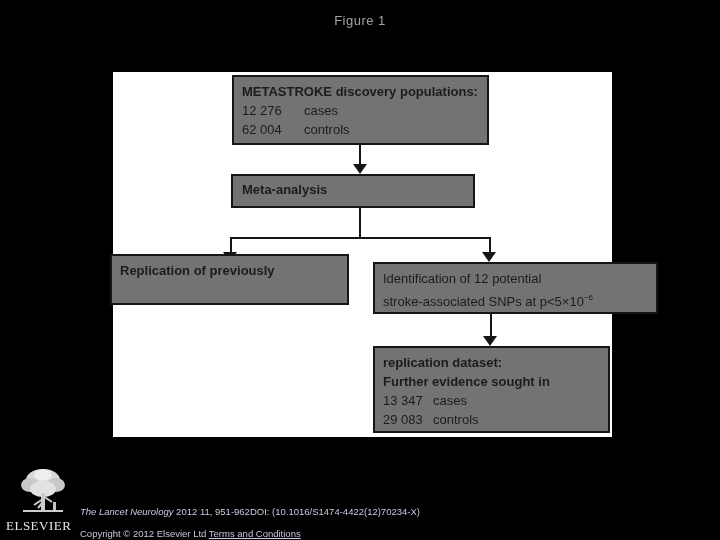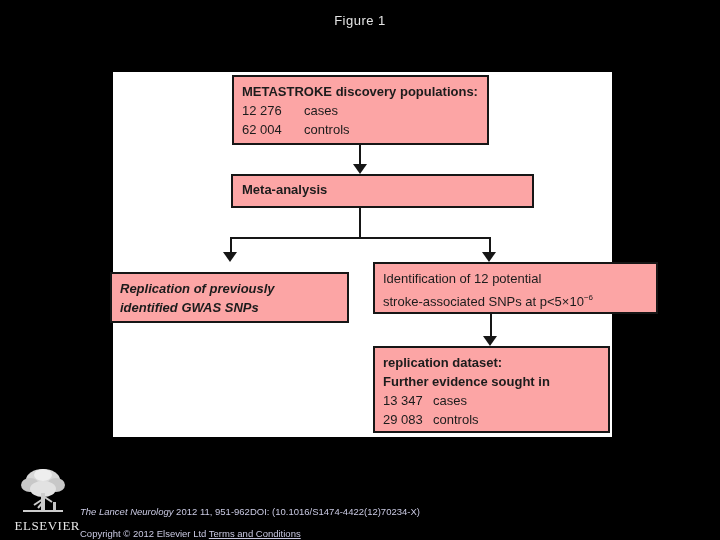--- a/index.html
+++ b/index.html
@@ -9,49 +9,49 @@
     height: 540px;
     background: #000000;
     overflow: hidden;
     font-family: "Liberation Sans", sans-serif;
   }
   .figure-title {
     position: absolute;
     top: 13px; left: 0;
     width: 720px;
     text-align: center;
-    color: #e5e5e5;
+    color: #a3a3a3;
     font-size: 13px;
     letter-spacing: 0.5px;
   }
   
   .panel {
     position: absolute;
     left: 113px; top: 72px;
     width: 499px; height: 365px;
     background: #ffffff;
   }
   .fbox {
     position: absolute;
     box-sizing: border-box;
     border: 2px solid #161616;
-    background: #fca5a5;
+    background: #737373;
     color: #1c1c1c;
     font-size: 13px;
     line-height: 19px;
     padding: 5px 8px;
   }
   .fbox .heading { font-weight: 700; }
   .num-row { display: flex; font-weight: 400; }
   .num-row .num { width: 62px; }
   #box-further .num-row .num { width: 50px; }
   #box-discovery   { left: 119px; top: 3px;   width: 257px; height: 70px; }
-  #box-meta        { left: 118px; top: 102px; width: 303px; height: 34px;
+  #box-meta        { left: 118px; top: 102px; width: 244px; height: 34px;
                      line-height: 28px; font-weight: 700; padding: 0 0 0 9px; }
-  #box-replication { left: -3px;  top: 200px; width: 239px; height: 51px; font-weight: 700; font-style: italic; }
+  #box-replication { left: -3px;  top: 182px; width: 239px; height: 51px; font-weight: 700; }
   #box-identify    { left: 260px; top: 190px; width: 285px; height: 52px; font-weight: 400; }
   #box-further     { left: 260px; top: 274px; width: 237px; height: 87px; }
   #box-identify sup { font-size: 8px; vertical-align: 6px; letter-spacing: 0; }
   
   .line { position: absolute; background: #161616; }
   .arrow {
     position: absolute; width: 0; height: 0;
     border-left: 7px solid transparent;
     border-right: 7px solid transparent;
     border-top: 10px solid #161616;
@@ -80,21 +80,21 @@
   .terms-link {
     color: #c9c9e2;
     text-decoration: underline;
     cursor: pointer;
   }
   
   .logo {
     position: absolute;
     left: 6px; top: 466px;
     width: 74px;
-    text-align: right;
+    text-align: left;
     color: #e2e2e2;
   }
   .logo svg { display: block; margin: 0 auto; }
   .logo .wordmark {
     font-family: "Liberation Serif", serif;
     font-size: 13px;
     letter-spacing: 0.5px;
     color: #e6e6e6;
     margin-top: 0px;
   }
@@ -129,21 +129,20 @@
 
     <div class="line" id="l2"></div>
     <div class="line" id="l3"></div>
     <div class="line" id="l4"></div>
     <div class="arrow" id="a2"></div>
     <div class="line" id="l5"></div>
     <div class="arrow" id="a3"></div>
 
     <div class="fbox" id="box-replication">
       <div>Replication of previously</div>
-      <div>identified GWAS SNPs</div>
     </div>
 
     <div class="fbox" id="box-identify">
       <div>Identification of 12 potential</div>
       <div><span>stroke-associated SNPs at p&lt;5×10</span><sup>−6</sup></div>
     </div>
 
     <div class="line" id="l6"></div>
     <div class="arrow" id="a4"></div>
 

